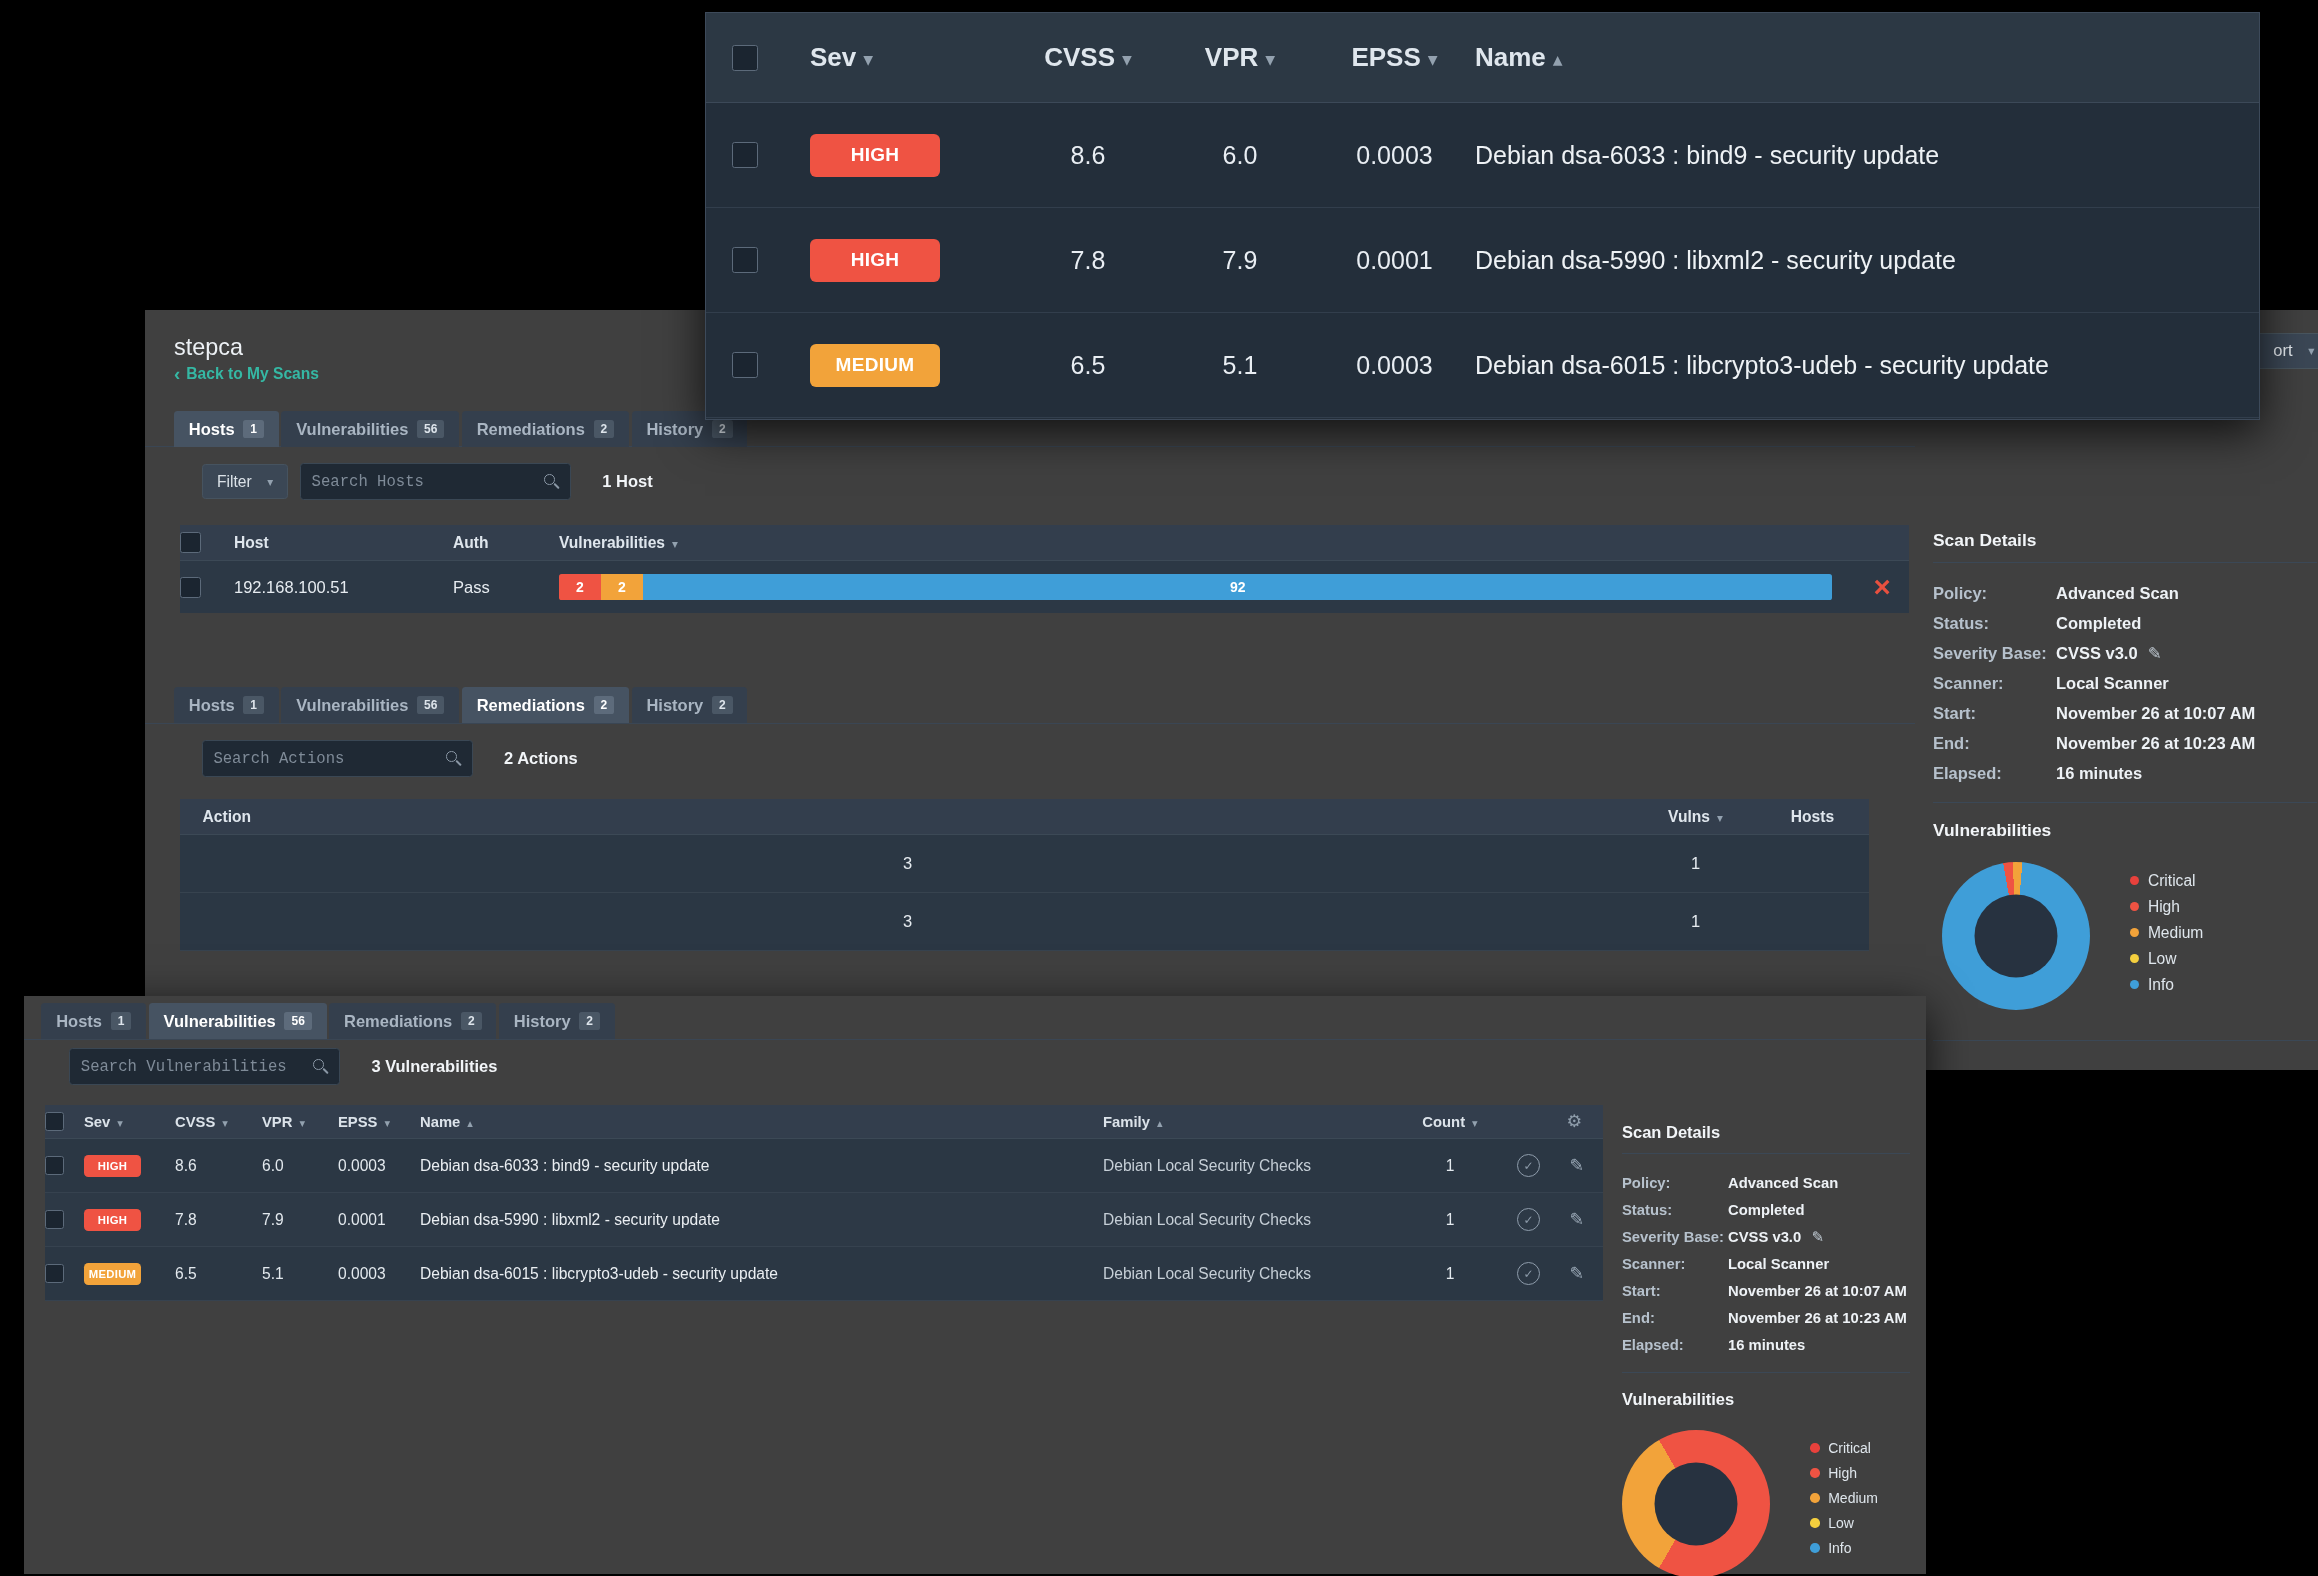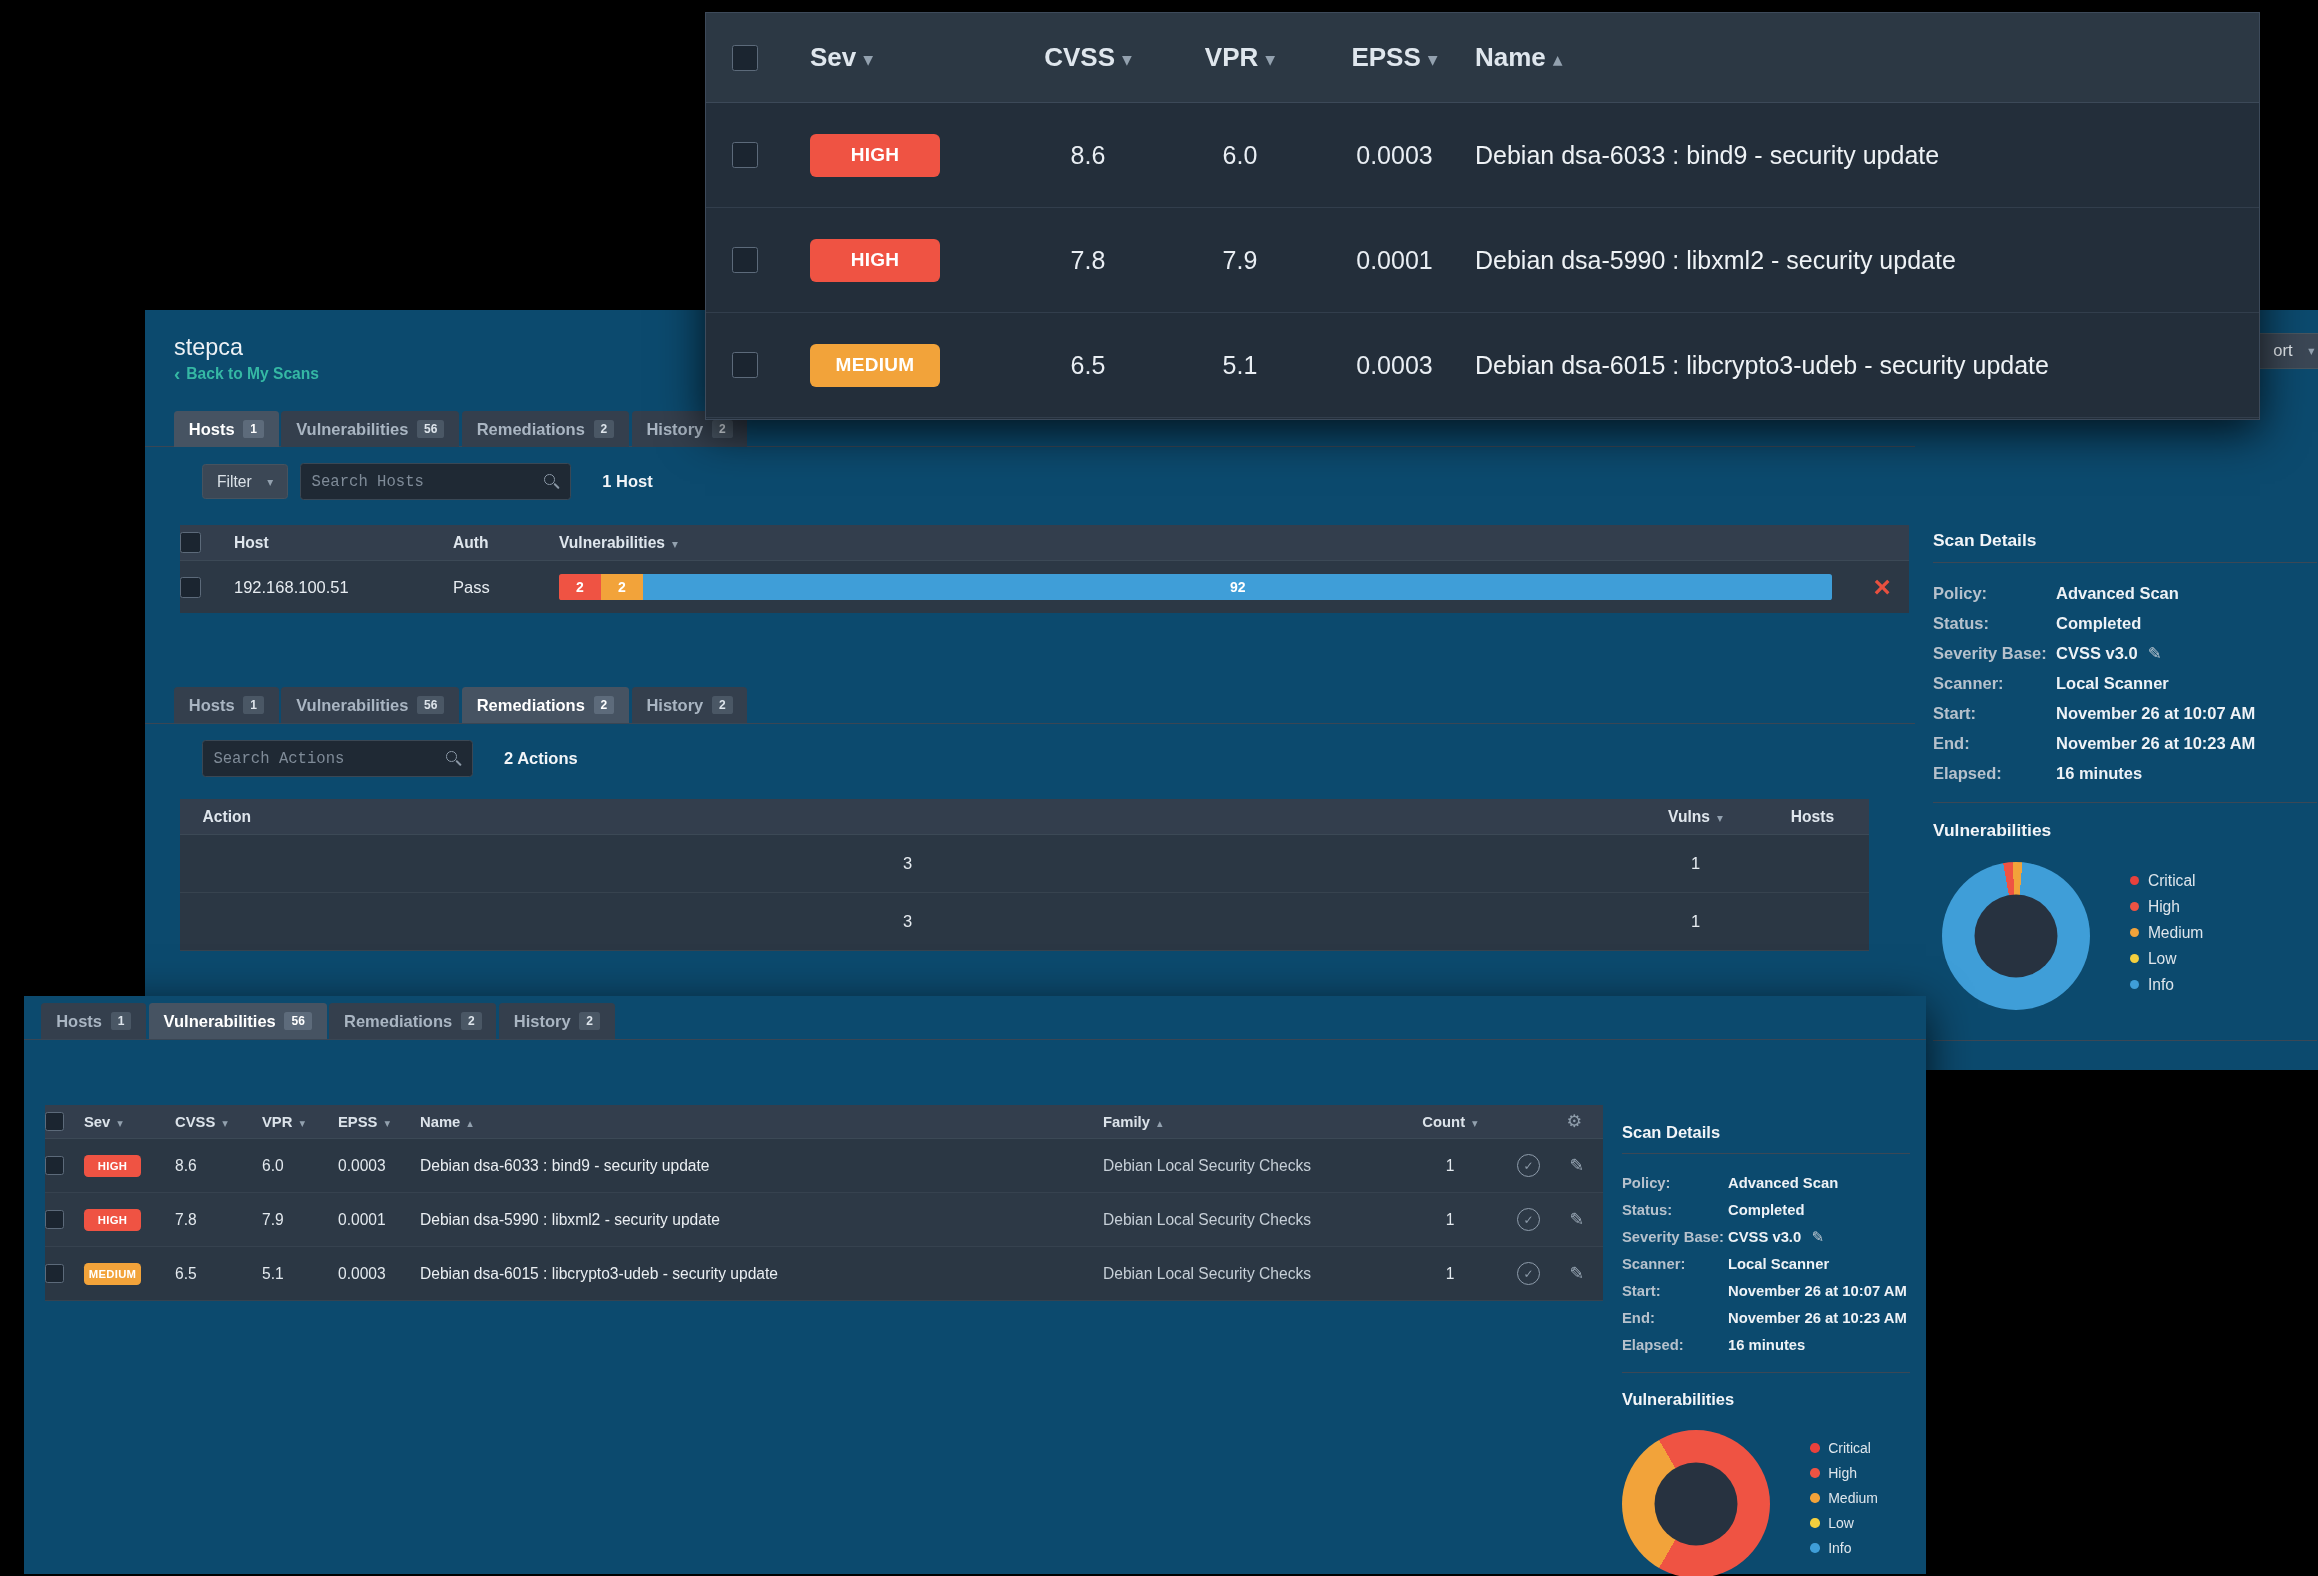--- a/index.html
+++ b/index.html
@@ -1,19 +1,19 @@
 <!DOCTYPE html>
 <html style="font-size:14px"><head>
 <meta charset="utf-8">
 <style>
   html,body{margin:0;padding:0;background:#000;}
   body{position:relative;width:2319px;height:1577px;overflow:hidden;
        font-family:"Liberation Sans","DejaVu Sans",sans-serif;color:#e6ebf0;}
 
-  .panel{position:absolute;background:#0c4a6e;box-shadow:0 12px 43px rgba(0,0,0,.75);}
+  .panel{position:absolute;background:#404040;box-shadow:0 12px 43px rgba(0,0,0,.75);}
 
   
   .cb{width:19px;height:19px;border:0.9px solid #5c6a7a;background:#1b2530;border-radius:2.6px;display:inline-block;cursor:pointer;}
   .cb-lg{width:24px;height:24px;}
   .sc{display:inline-block;margin-left:7px;font-size:.75em;color:#93a1af;}
   .sc-down::after{content:"▾";}
   .sc-up::after{content:"▴";}
   .mag{position:relative;width:16.5px;height:16.5px;display:inline-block;}
   .mag::before{content:"";position:absolute;left:0.9px;top:0.9px;width:8.7px;height:8.7px;border:1.7px solid #8a97a5;border-radius:50%;}
   .mag::after{content:"";position:absolute;left:9.5px;top:11.3px;width:7px;height:2.2px;background:#8a97a5;transform:rotate(45deg);border-radius:1.7px;}
@@ -329,20 +329,27 @@
     <div class="tab">
       <span>Remediations</span>
       <span class="tcount">2</span>
     </div>
     <div class="tab">
       <span>History</span>
       <span class="tcount">2</span>
     </div>
   </nav>
 
+  <div class="toolbar tbar3">
+    <div class="search-box">
+      <input placeholder="Search Vulnerabilities" style="">
+      <span class="mag"></span>
+    </div>
+    <span class="count-text">3 Vulnerabilities</span>
+  </div>
 
   <div class="vt">
     <div class="vt-row vt-head">
       <span class="cb" style="width:17.4px;height:17.4px;"></span>
       <span><span>Sev</span><span class="sc sc-down"></span></span>
       <span><span>CVSS</span><span class="sc sc-down"></span></span>
       <span><span>VPR</span><span class="sc sc-down"></span></span>
       <span><span>EPSS</span><span class="sc sc-down"></span></span>
       <span><span>Name</span><span class="sc sc-up"></span></span>
       <span><span>Family</span><span class="sc sc-up"></span></span>

